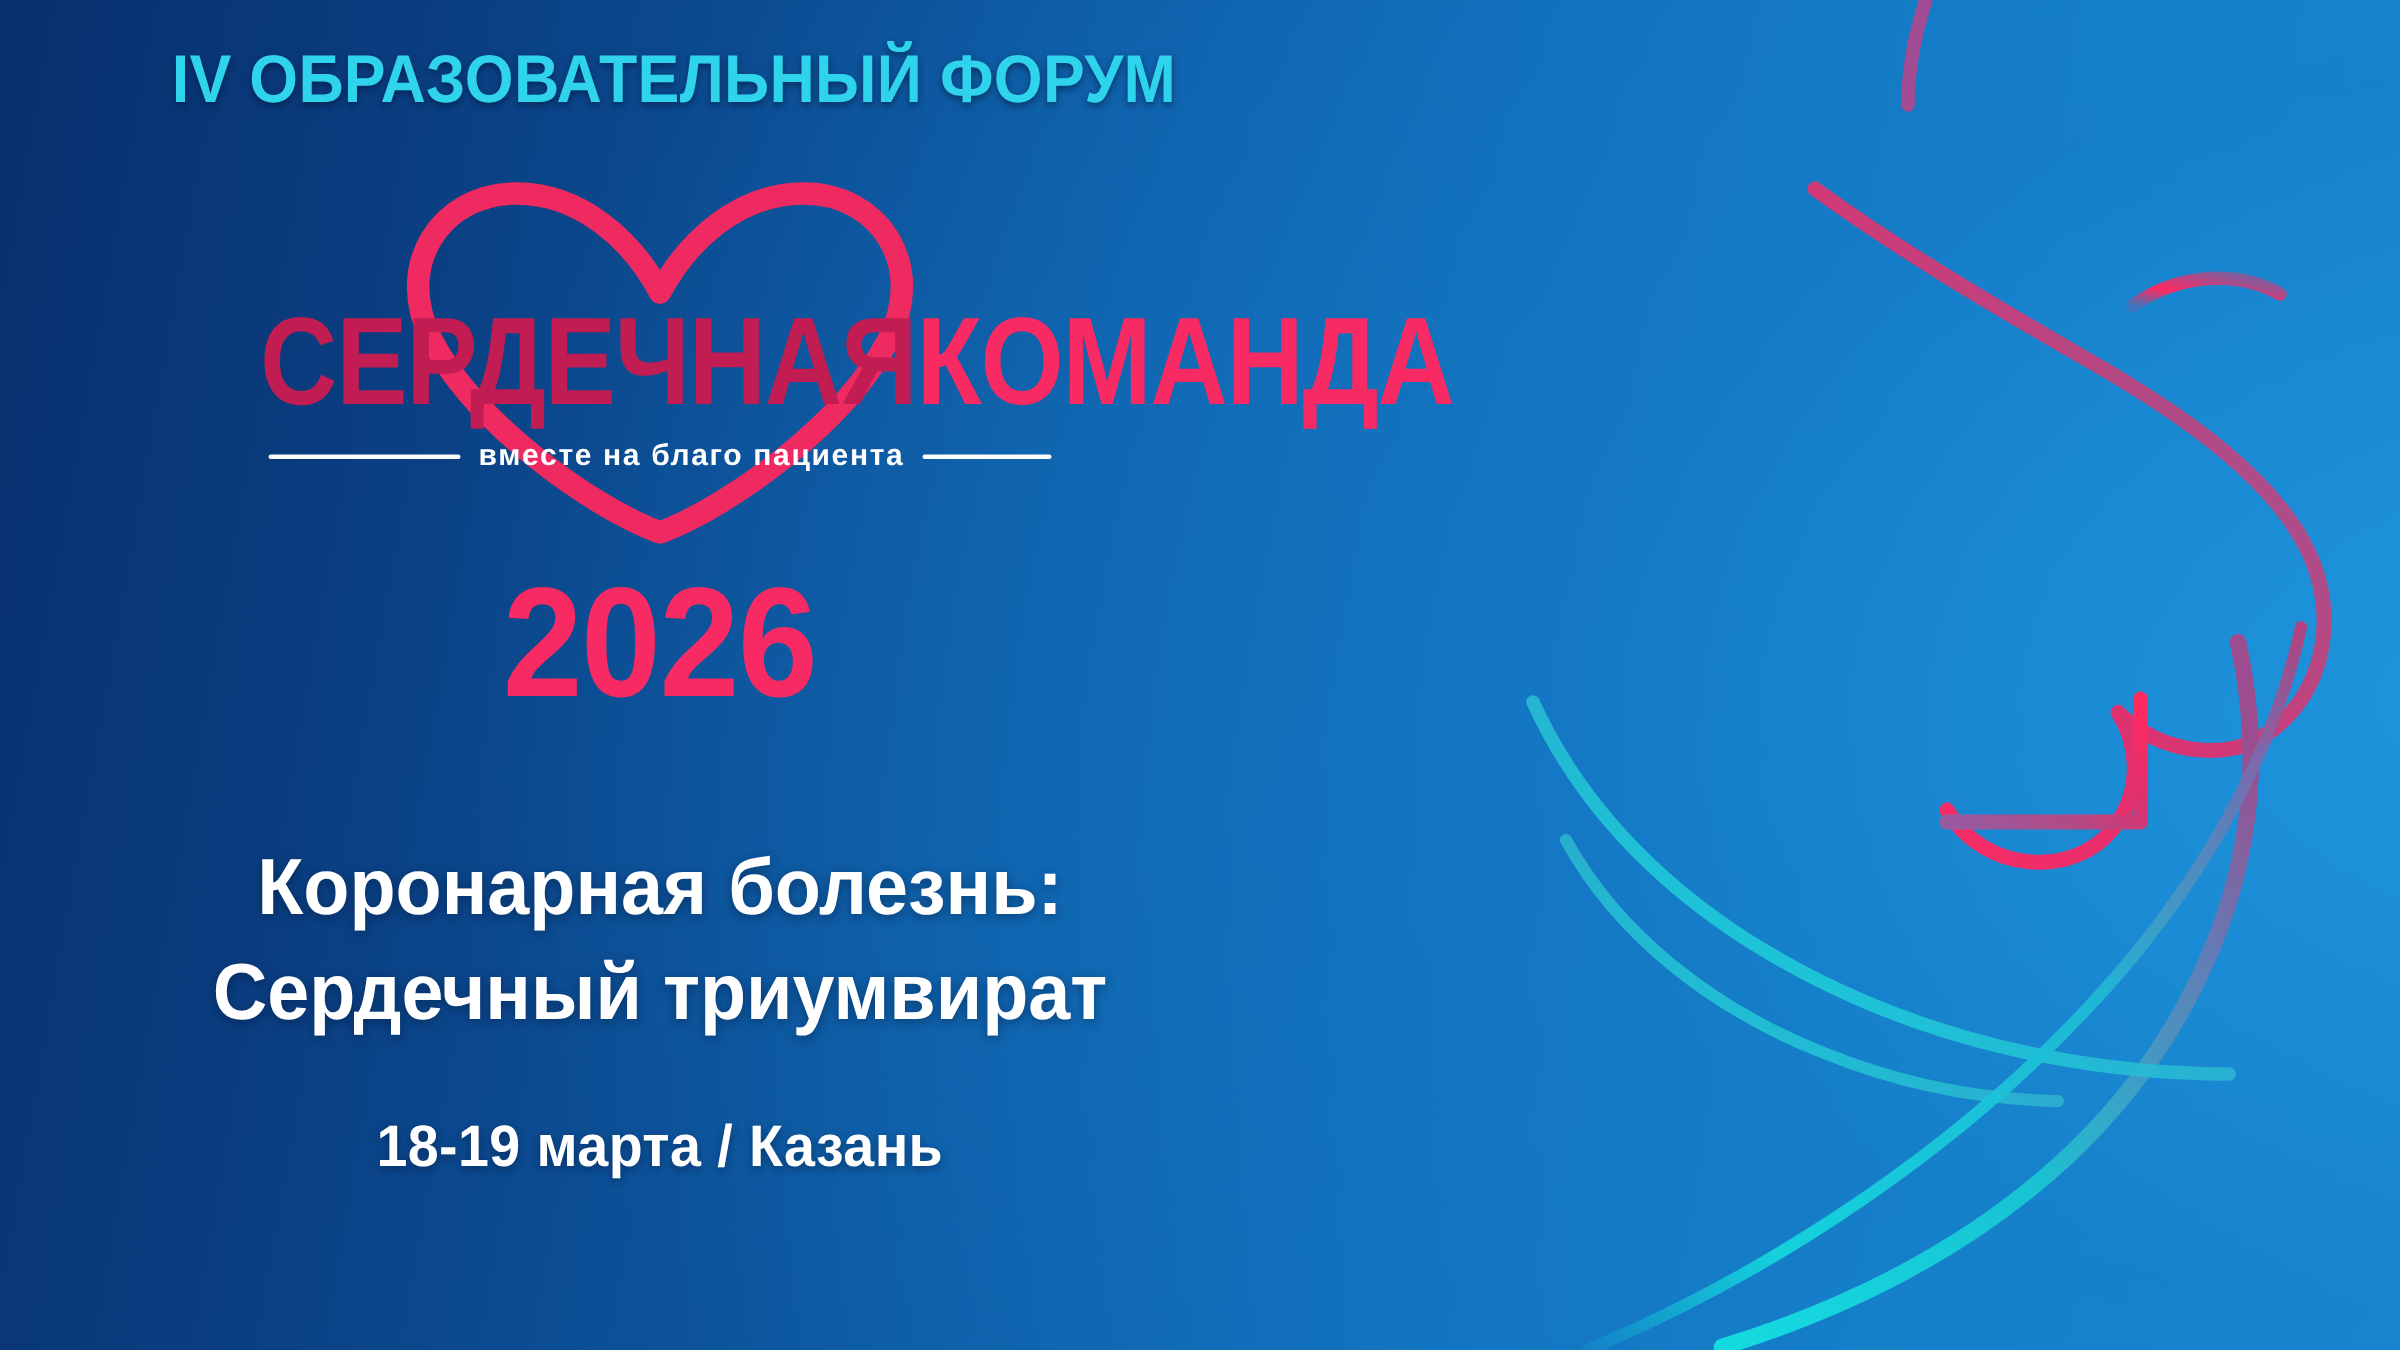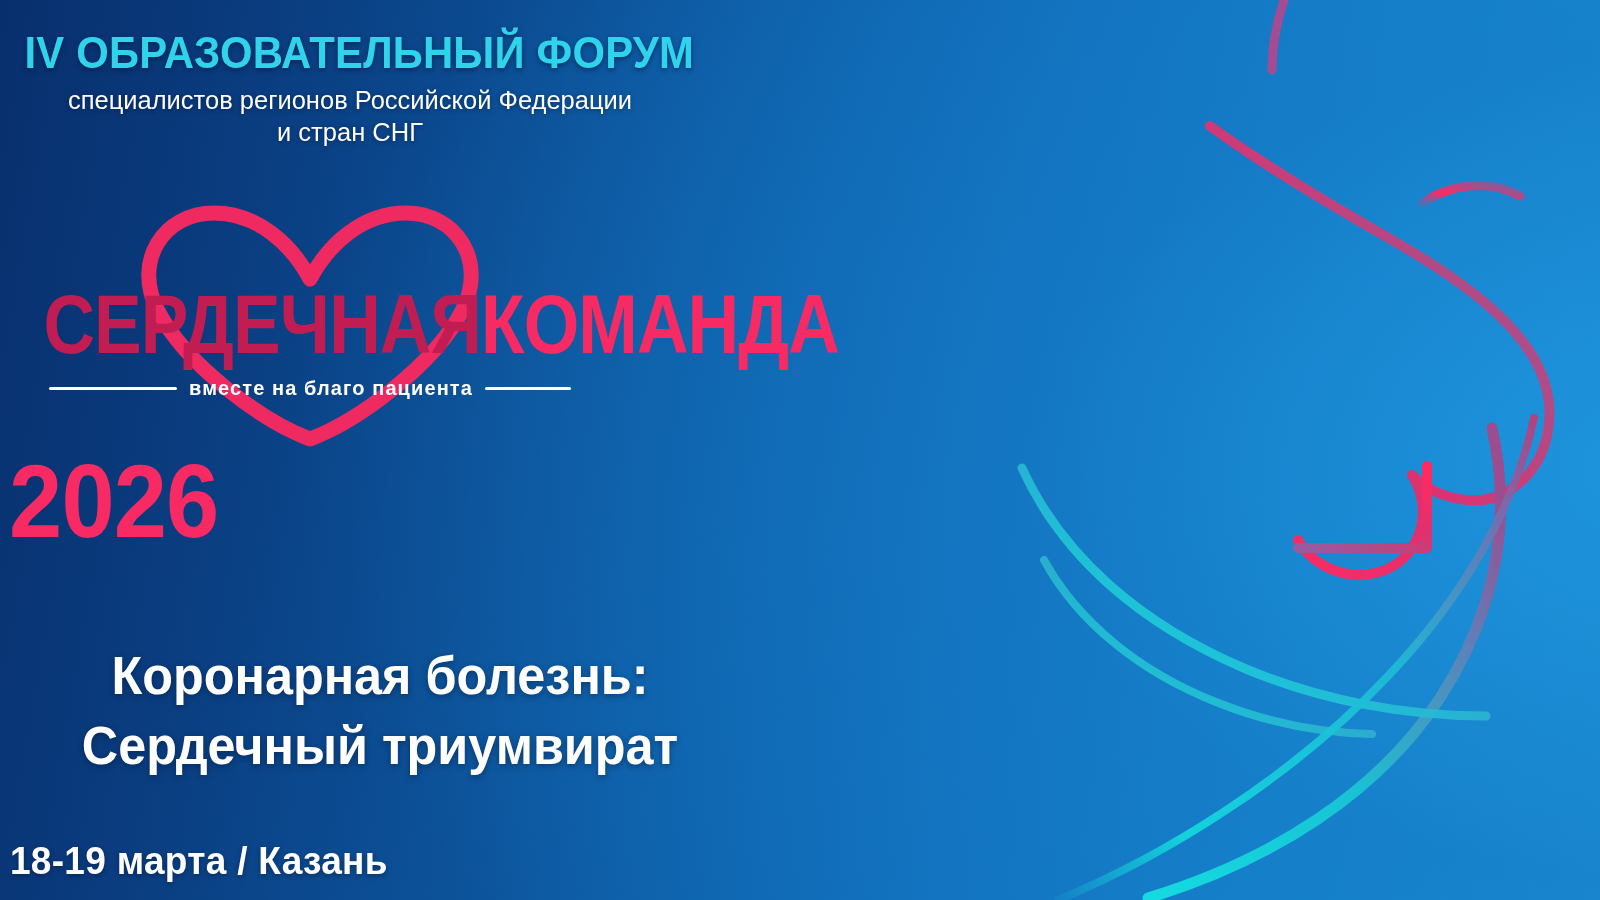--- a/index.html
+++ b/index.html
@@ -16,21 +16,21 @@
       linear-gradient(100deg, #082f6d 0%, #0a3d80 16%, #0d5ba4 42%, #1170bd 62%, #1583cb 82%, #1a8ed4 100%);
   }
   
   .art{
     position:absolute;inset:0;width:1600px;height:900px;
     pointer-events:none;
   }
   
   .col{
     position:absolute;left:0;top:0;width:880px;height:880px;
-    display:flex;flex-direction:column;align-items:flex-start;gap:12px;
+    display:flex;flex-direction:column;align-items:center;
   }
   .hdr{width:700px;margin-top:30px;text-align:center;}
   .hdr-title{
     font-family:"Liberation Sans Narrow","Liberation Sans",sans-serif;
     font-weight:700;font-size:45px;line-height:1.04;
     letter-spacing:0.2px;
     color:#2fd4ec;
     transform:scaleX(0.93);
     text-shadow:0 2px 5px rgba(2,20,50,0.55);
     white-space:nowrap;
@@ -189,24 +189,20 @@
 
     <path d="M1422 204 C1452 182, 1492 180, 1520 196" fill="none" stroke="url(#gSpark)" stroke-width="9" stroke-linecap="round"></path>
 
     <path d="M1284 0 C1276 24, 1272 48, 1272 70" fill="none" stroke="#a24c93" stroke-width="9" stroke-linecap="round"></path>
   </svg>
 
   <div class="col">
 
     <div class="hdr">
       <div class="hdr-title">IV ОБРАЗОВАТЕЛЬНЫЙ ФОРУМ</div>
-      <div class="hdr-sub">
-        <div>специалистов регионов Российской Федерации</div>
-        <div>и стран СНГ</div>
-      </div>
     </div>
 
     <div class="logo">
 
       <svg class="logo-heart" viewBox="0 0 620 250" xmlns="http://www.w3.org/2000/svg" aria-hidden="true">
         <path d="M310 240
                  C262 222, 186 166, 158 112
                  C132 62, 164 14, 214 14
                  C258 14, 292 46, 310 80
                  C328 46, 362 14, 406 14

